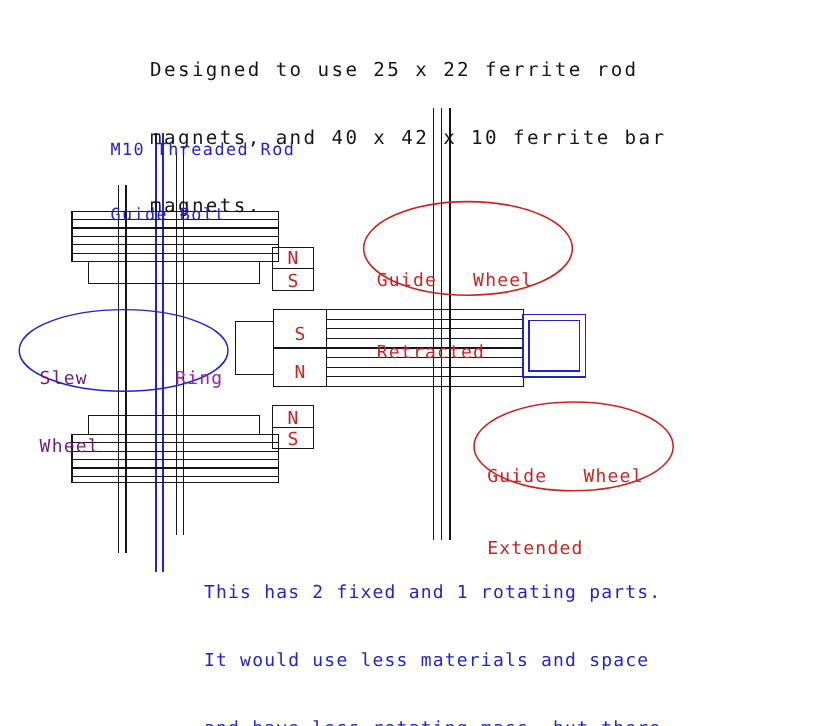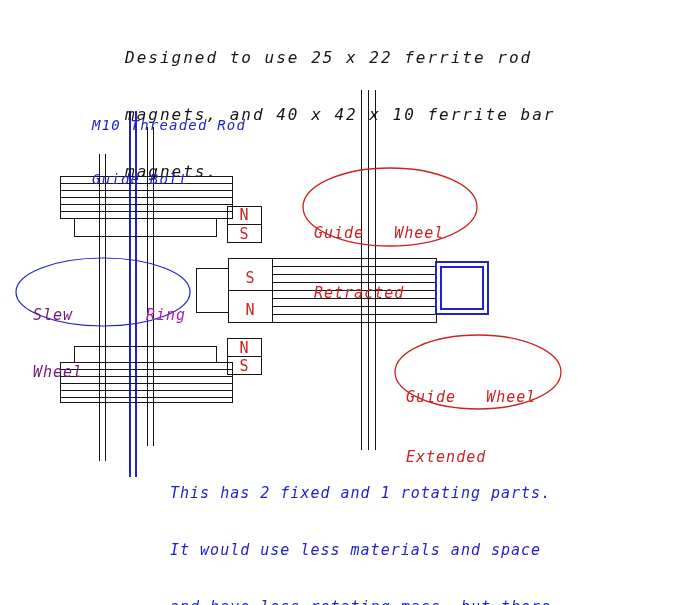--- a/index.html
+++ b/index.html
@@ -1,21 +1,21 @@
 <!DOCTYPE html>
 <html><head>
 <meta charset="utf-8">
 <style>
   * { margin:0; padding:0; box-sizing:border-box; }
   html,body { background:#ffffff; }
   body { font-family:"DejaVu Sans Mono","Liberation Mono",monospace; }
   .canvas { position:relative; width:681px; height:605px; background:#ffffff; overflow:hidden; }
   .drawing { position:absolute; left:0; top:0; width:681px; height:605px; }
 
-  .label { position:absolute; white-space:pre;font-style:italic; }
+  .label { position:absolute; white-space:pre; }
   .top-note   { left:125px; top:10px;  font-size:16px; letter-spacing:2px;  line-height:19px; color:#151515; }
   .rod-label  { left:92px;  top:80px;  font-size:14px; letter-spacing:1.2px; line-height:18px; color:#2222cc; }
   .slew-label { left:33px;  top:268px; font-size:15px; letter-spacing:1px;  line-height:19px; color:#701a75; }
   .ring-label { left:146px; top:268px; font-size:15px; letter-spacing:1px;  line-height:19px; color:#a21caf; }
   .gw-retracted { left:314px; top:183px; font-size:15px; letter-spacing:1px; line-height:20px; color:#cc2222; }
   .gw-extended  { left:406px; top:347px; font-size:15px; letter-spacing:1px; line-height:20px; color:#cc2222; }
   .bottom-note  { left:170px; top:446px; font-size:15px; letter-spacing:1px; line-height:19px; color:#2222cc; }
 
   
   .k { stroke:#151515; fill:none; stroke-width:1; }

